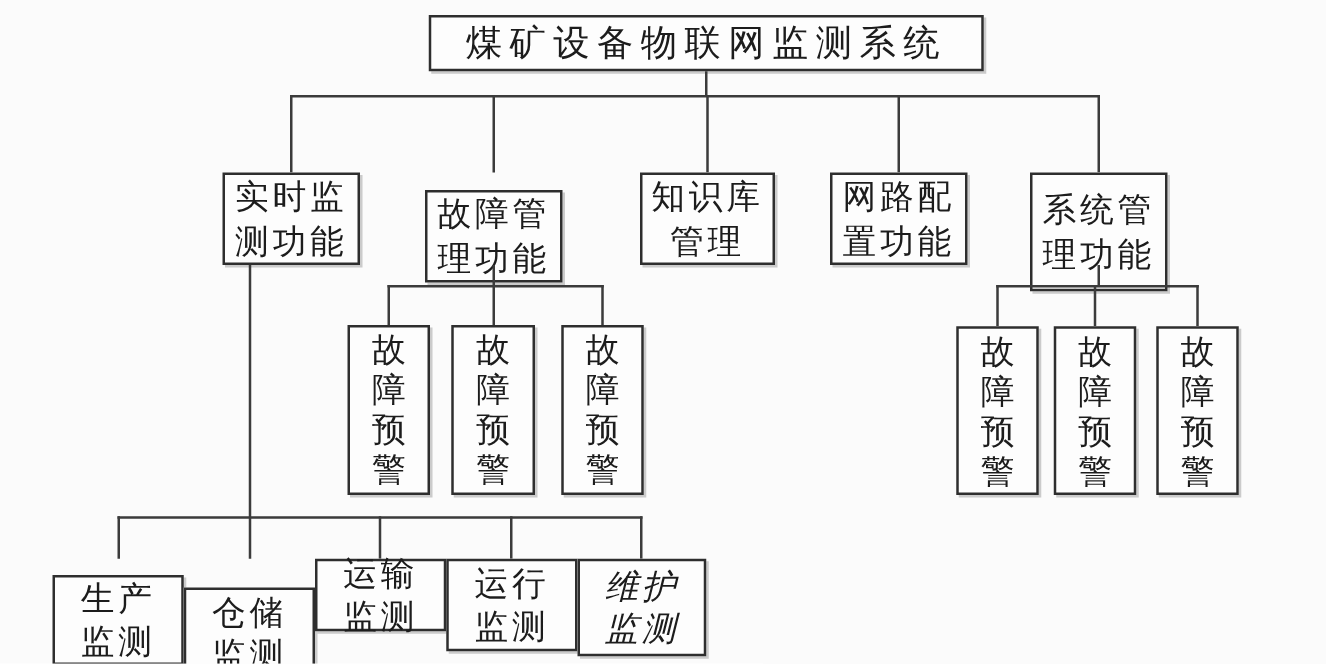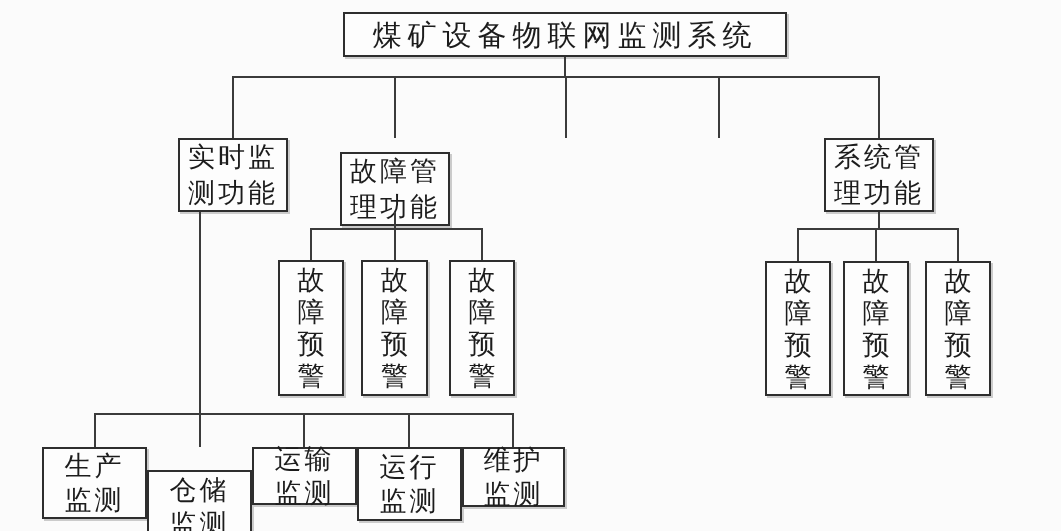--- a/index.html
+++ b/index.html
@@ -72,21 +72,29 @@
   <div class="line v" style="left:878px; top:76px; height:62px;"></div>
 
   <div class="box" style="left:178px; top:138px; width:110px; height:74px;">
     <span class="label">实时监
 测功能</span>
   </div>
   <div class="box" style="left:340px; top:152px; width:110px; height:74px;">
     <span class="label">故障管
 理功能</span>
   </div>
-  <div class="box" style="left:824px; top:138px; width:110px; height:74px;">
+  <div class="box" style="left:512px; top:138px; width:108px; height:74px;">
+    <span class="label">知识库
+管理</span>
+  </div>
+  <div class="box" style="left:664px; top:138px; width:110px; height:74px;">
+    <span class="label">网路配
+置功能</span>
+  </div>
+  <div class="box" style="left:824px; top:138px; width:110px; height:95px;">
     <span class="label">系统管
 理功能</span>
   </div>
 
   <div class="line v" style="left:394px; top:212px; height:16px;"></div>
   <div class="line h" style="left:310px; top:228px; width:173px;"></div>
   <div class="line v" style="left:310px; top:228px; height:32px;"></div>
   <div class="line v" style="left:394px; top:228px; height:32px;"></div>
   <div class="line v" style="left:481px; top:228px; height:32px;"></div>
 
@@ -134,34 +142,34 @@
 警</span>
   </div>
 
   <div class="line v" style="left:199px; top:212px; height:235px;"></div>
   <div class="line h" style="left:94px; top:413px; width:420px;"></div>
   <div class="line v" style="left:94px; top:413px; height:34px;"></div>
   <div class="line v" style="left:303px; top:413px; height:34px;"></div>
   <div class="line v" style="left:408px; top:413px; height:34px;"></div>
   <div class="line v" style="left:512px; top:413px; height:34px;"></div>
 
-  <div class="box leaf" style="left:42px; top:447px; width:105px; height:72px;">
+  <div class="box leaf" style="left:42px; top:460px; width:105px; height:72px;">
     <span class="label">生产
 监测</span>
   </div>
   <div class="box leaf" style="left:147px; top:470px; width:105px; height:74px;">
     <span class="label">仓储
 监测</span>
   </div>
   <div class="box leaf" style="left:252px; top:447px; width:105px; height:58px;">
     <span class="label">运输
 监测</span>
   </div>
   <div class="box leaf" style="left:357px; top:447px; width:105px; height:74px;">
     <span class="label">运行
 监测</span>
   </div>
-  <div class="box leaf" style="left:462px; top:447px; width:103px; height:60px;">
+  <div class="box leaf" style="left:462px; top:447px; width:103px; height:78px;font-style:italic;">
     <span class="label">维护
 监测</span>
   </div>
 
 </div>
 
 </body></html>

